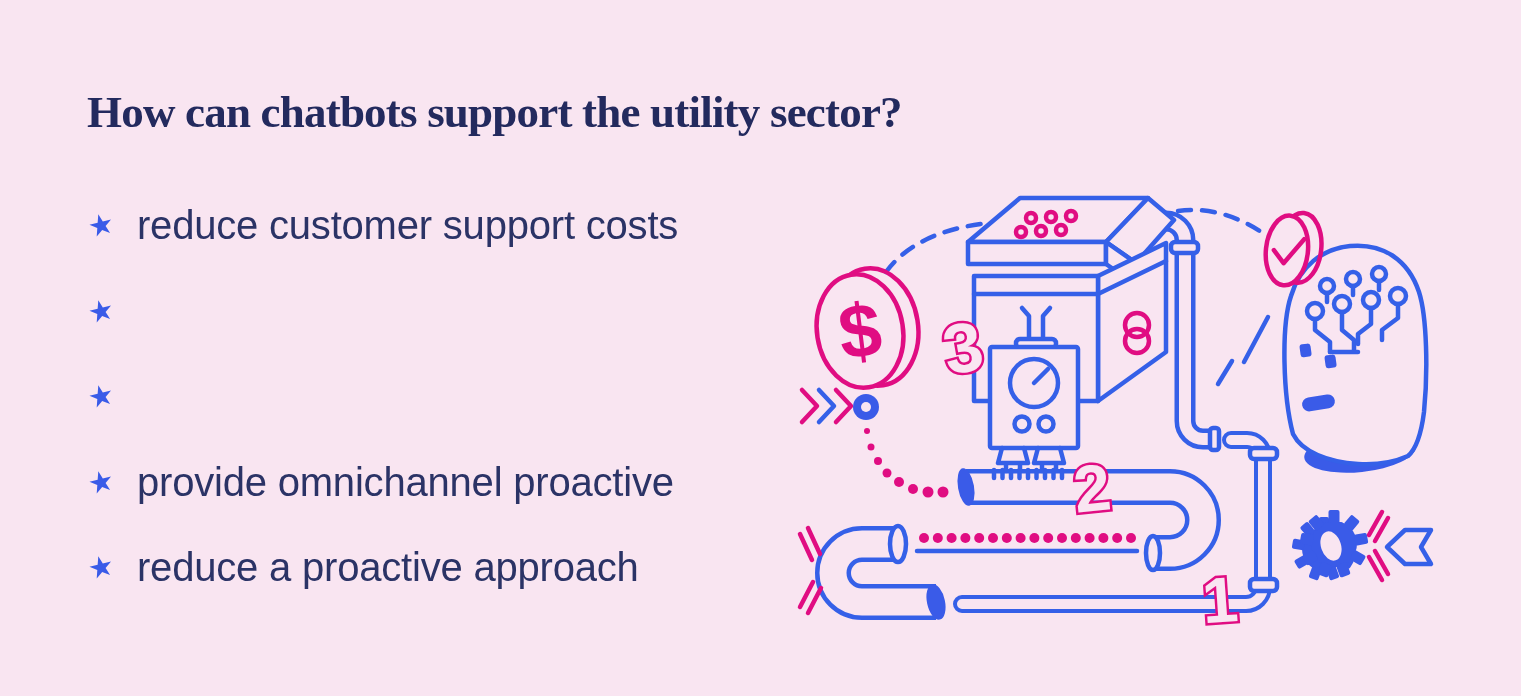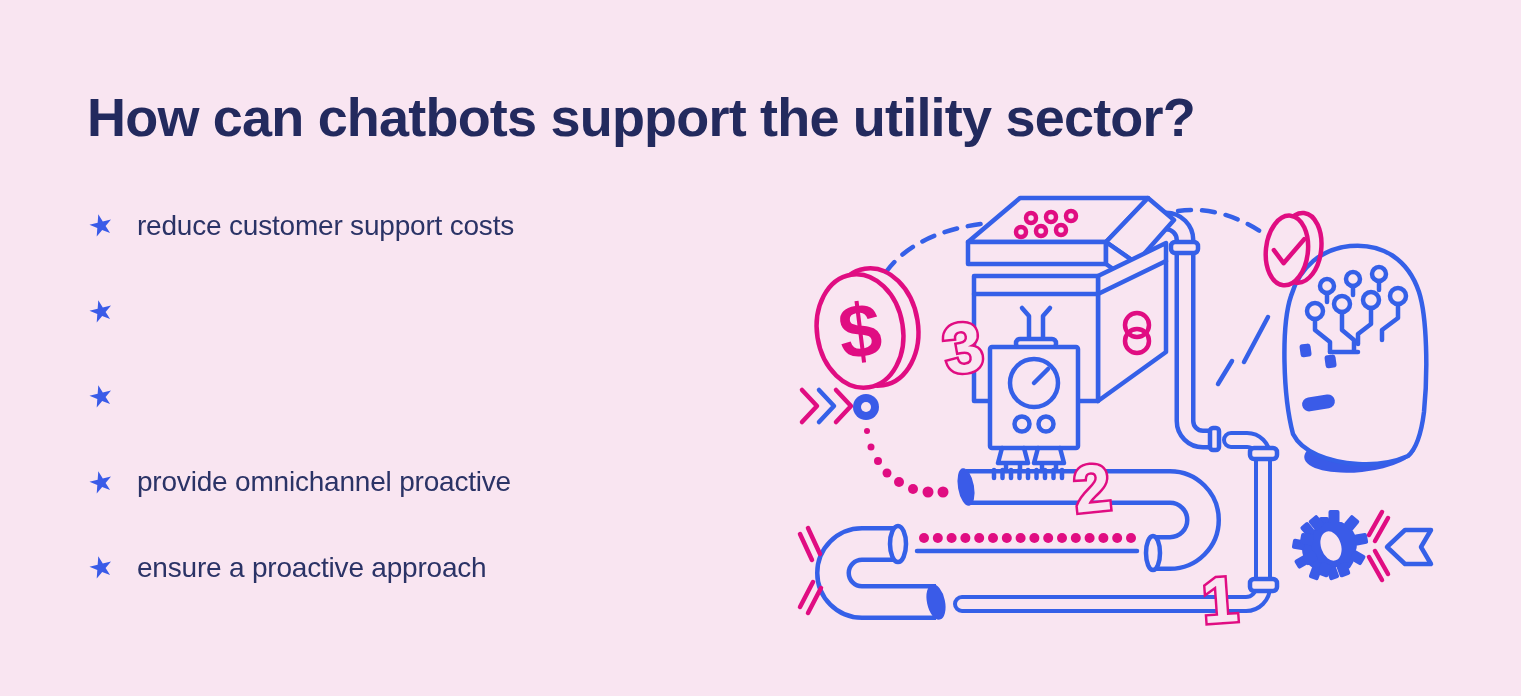--- a/index.html
+++ b/index.html
@@ -2,32 +2,32 @@
 <html><head>
 <meta charset="utf-8">
 <style>
   html,body{margin:0;padding:0;background:#e9e0e6;}
   .stage{
     position:relative;width:1521px;height:696px;background:#F9E5F1;
     overflow:hidden;font-family:"Liberation Sans",sans-serif;
   }
   .title{
     position:absolute;left:87px;top:86px;margin:0;
-    font-size:54px;font-weight:800;letter-spacing:-0.8px;color:#232A5E;
+    font-size:45px;font-weight:800;letter-spacing:-0.8px;color:#232A5E;font-family:Liberation Serif, serif;
   }
   .benefits{
     position:absolute;left:88px;top:183px;margin:0;padding:0;list-style:none;
   }
   .benefits li{display:flex;align-items:center;height:85.5px;}
   .star{
     flex:0 0 49px;font-size:29px;color:#3A5BE8;line-height:1;
   }
   .star .glyph{display:inline-block;transform:rotate(-14deg);}
   .label{
-    font-size:28px;font-weight:300;color:#2B3366;letter-spacing:-0.2px;white-space:nowrap;
+    font-size:40px;font-weight:300;color:#2B3366;letter-spacing:-0.2px;white-space:nowrap;
   }
   .illu{position:absolute;left:780px;top:180px;}
   
   .sb{stroke:#3560E8;fill:none;stroke-width:4.5;stroke-linecap:round;stroke-linejoin:round;}
   .sm{stroke:#E00D82;fill:none;stroke-width:4.5;stroke-linecap:round;stroke-linejoin:round;}
   .fb{fill:#3A5BE8;stroke:none;}
   .fm{fill:#E00D82;stroke:none;}
   .fbg{fill:#F9E5F1;}
   .pipeO{stroke:#3560E8;fill:none;stroke-linejoin:round;}
   .pipeI{stroke:#F9E5F1;fill:none;stroke-linejoin:round;}
@@ -58,21 +58,21 @@
     </li>
     <li>
       <span class="star"><span class="glyph">★</span></span>
     </li>
     <li>
       <span class="star"><span class="glyph">★</span></span>
       <span class="label">provide omnichannel proactive</span>
     </li>
     <li>
       <span class="star"><span class="glyph">★</span></span>
-      <span class="label">ensure a proactive approach</span>
+      <span class="label">reduce a proactive approach</span>
     </li>
   </ul>
 
   <svg class="illu" width="741" height="516" viewBox="780 180 741 516">
 
     <path class="sb" stroke-dasharray="13 11" d="M886,272 C908,242 945,228 988,223"></path>
 
     <path class="sb" stroke-dasharray="13 11" d="M1178,211 C1214,206 1244,220 1266,235"></path>
 
     <g>

